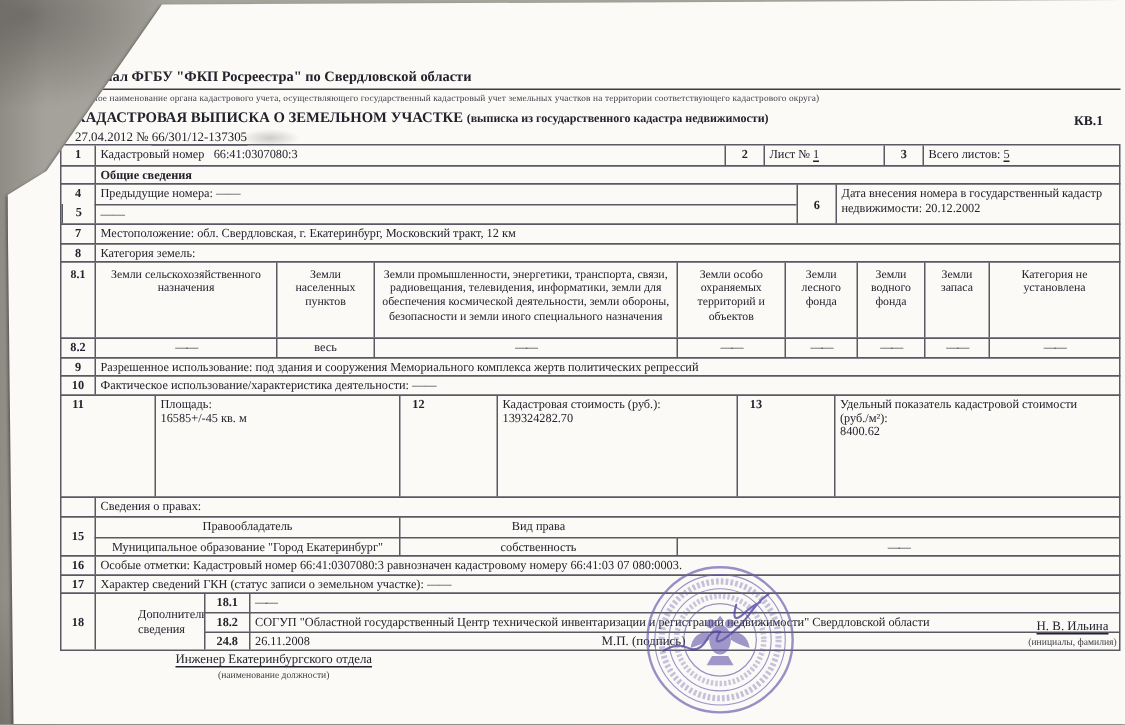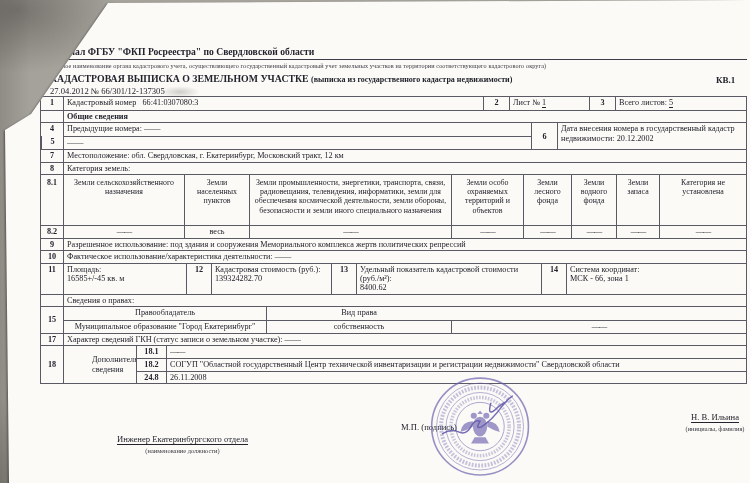--- a/index.html
+++ b/index.html
@@ -39,21 +39,21 @@
   .ctr{text-align:center;}
   .dash{letter-spacing:-1px;}
   .r1{grid-template-columns:22px 420px 26px 80px 26px 1fr; min-height:15px;}
   .rGen{grid-template-columns:22px 1fr; min-height:13px;}
   .r456{grid-template-columns:22px 468px 26px 1fr; grid-template-rows:13px 13px;}
   .r456 .span2{grid-row:1 / span 2;}
   .rWide{grid-template-columns:22px 1fr; min-height:13px;}
   .r81{grid-template-columns:22px 121px 65px 202px 72px 48px 45px 43px 1fr; min-height:52px; font-size:7.9px;}
   .r81 .c{display:flex; align-items:flex-start; justify-content:center; text-align:center; padding-top:3px;}
   .r82{grid-template-columns:22px 121px 65px 202px 72px 48px 45px 43px 1fr; min-height:13px;}
-  .r1114{grid-template-columns:22px 123px 25px 120px 25px 185px 25px 1fr; min-height:29px;}
+  .r1114{grid-template-columns:22px 123px 25px 120px 25px 185px 25px 1fr; min-height:29px;gap:40px;}
   .cellv .lbl{display:block;}
   .cellv .val{display:block;}
   .r15{grid-template-columns:22px 203px 185px 1fr; grid-template-rows:13px 1fr;}
   .r15 .hdr{text-align:center;}
   .r15 .v{text-align:center; display:flex; align-items:center; justify-content:center;}
   .r15 .span2{grid-row:1 / span 2; display:flex; align-items:center; justify-content:center;}
   .r18{grid-template-columns:22px 73px 30px 1fr; grid-template-rows:12px 13px 12px;}
   .r18 .span3{grid-row:1 / span 3; display:flex; align-items:center; justify-content:center;}
   .r18 .lblcell{grid-row:1 / span 3; display:flex; align-items:center;padding-left:28px;}
 
@@ -195,20 +195,24 @@
 
         <div class="trow r15">
           <div class="c num span2">15</div>
           <div class="c hdr">Правообладатель</div>
           <div class="c hdr">Вид права</div>
           <div class="c v" style="grid-column:2;border-top:1px solid var(--bl);">Муниципальное образование "Город Екатеринбург"</div>
           <div class="c v" style="grid-column:3;border-top:1px solid var(--bl);">собственность</div>
           <div class="c v dash" style="grid-column:4;border-top:1px solid var(--bl);">——</div>
         </div>
 
+        <div class="trow rWide">
+          <div class="c num">16</div>
+          <div class="c">Особые отметки: Кадастровый номер 66:41:0307080:3 равнозначен кадастровому номеру 66:41:03 07 080:0003.</div>
+        </div>
 
         <div class="trow rWide">
           <div class="c num">17</div>
           <div class="c">Характер сведений ГКН (статус записи о земельном участке): ——</div>
         </div>
 
         <div class="trow r18">
           <div class="c num span3">18</div>
           <div class="c lblcell">Дополнительные сведения</div>
           <div class="c num">18.1</div>

